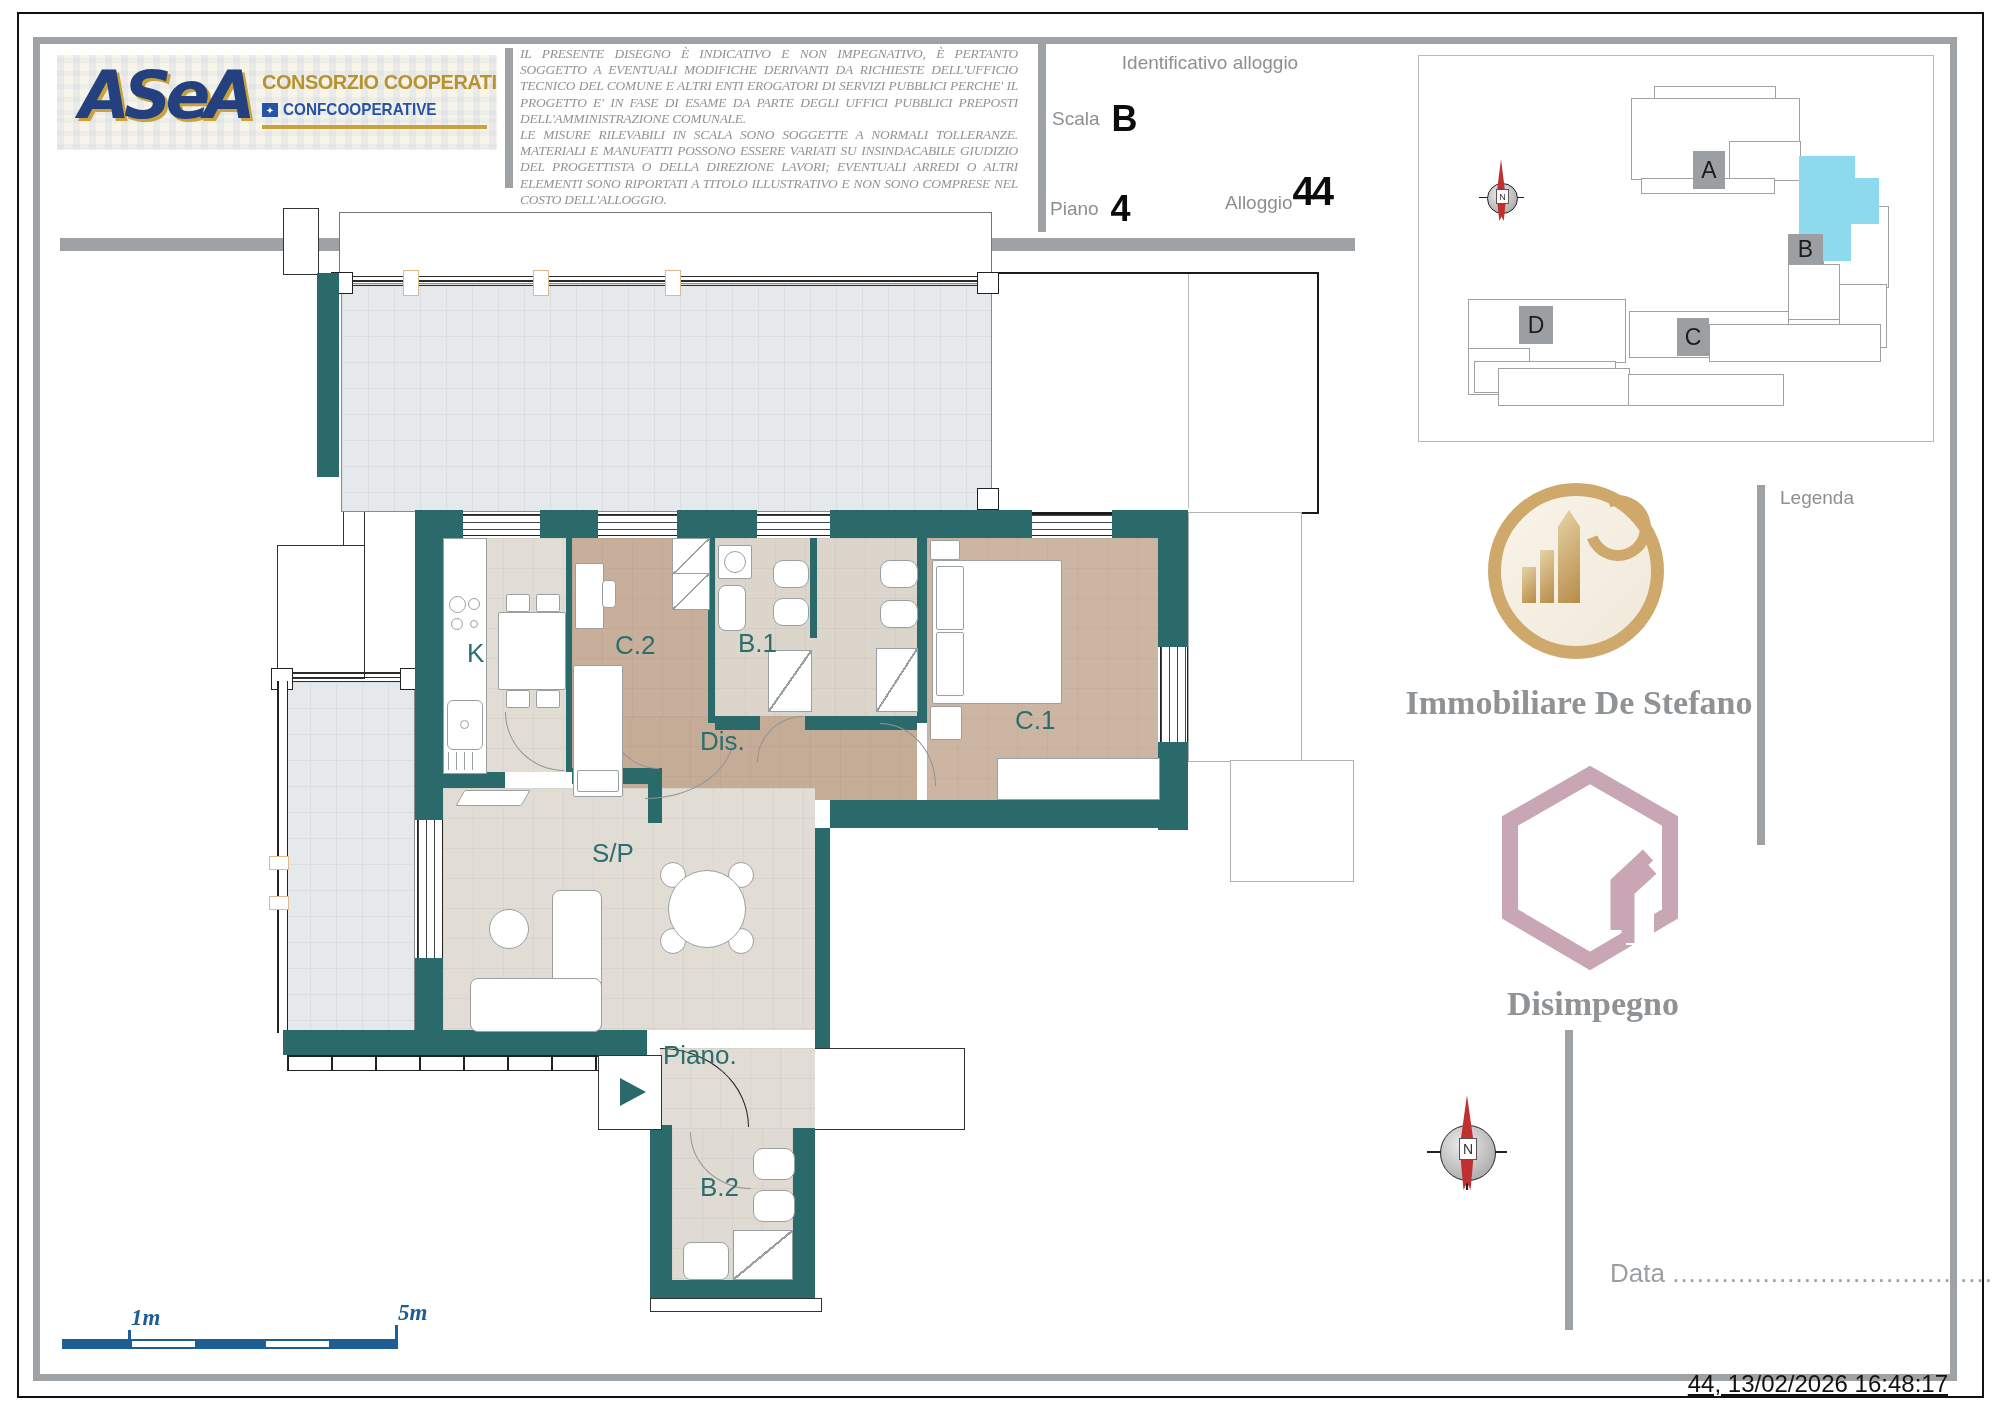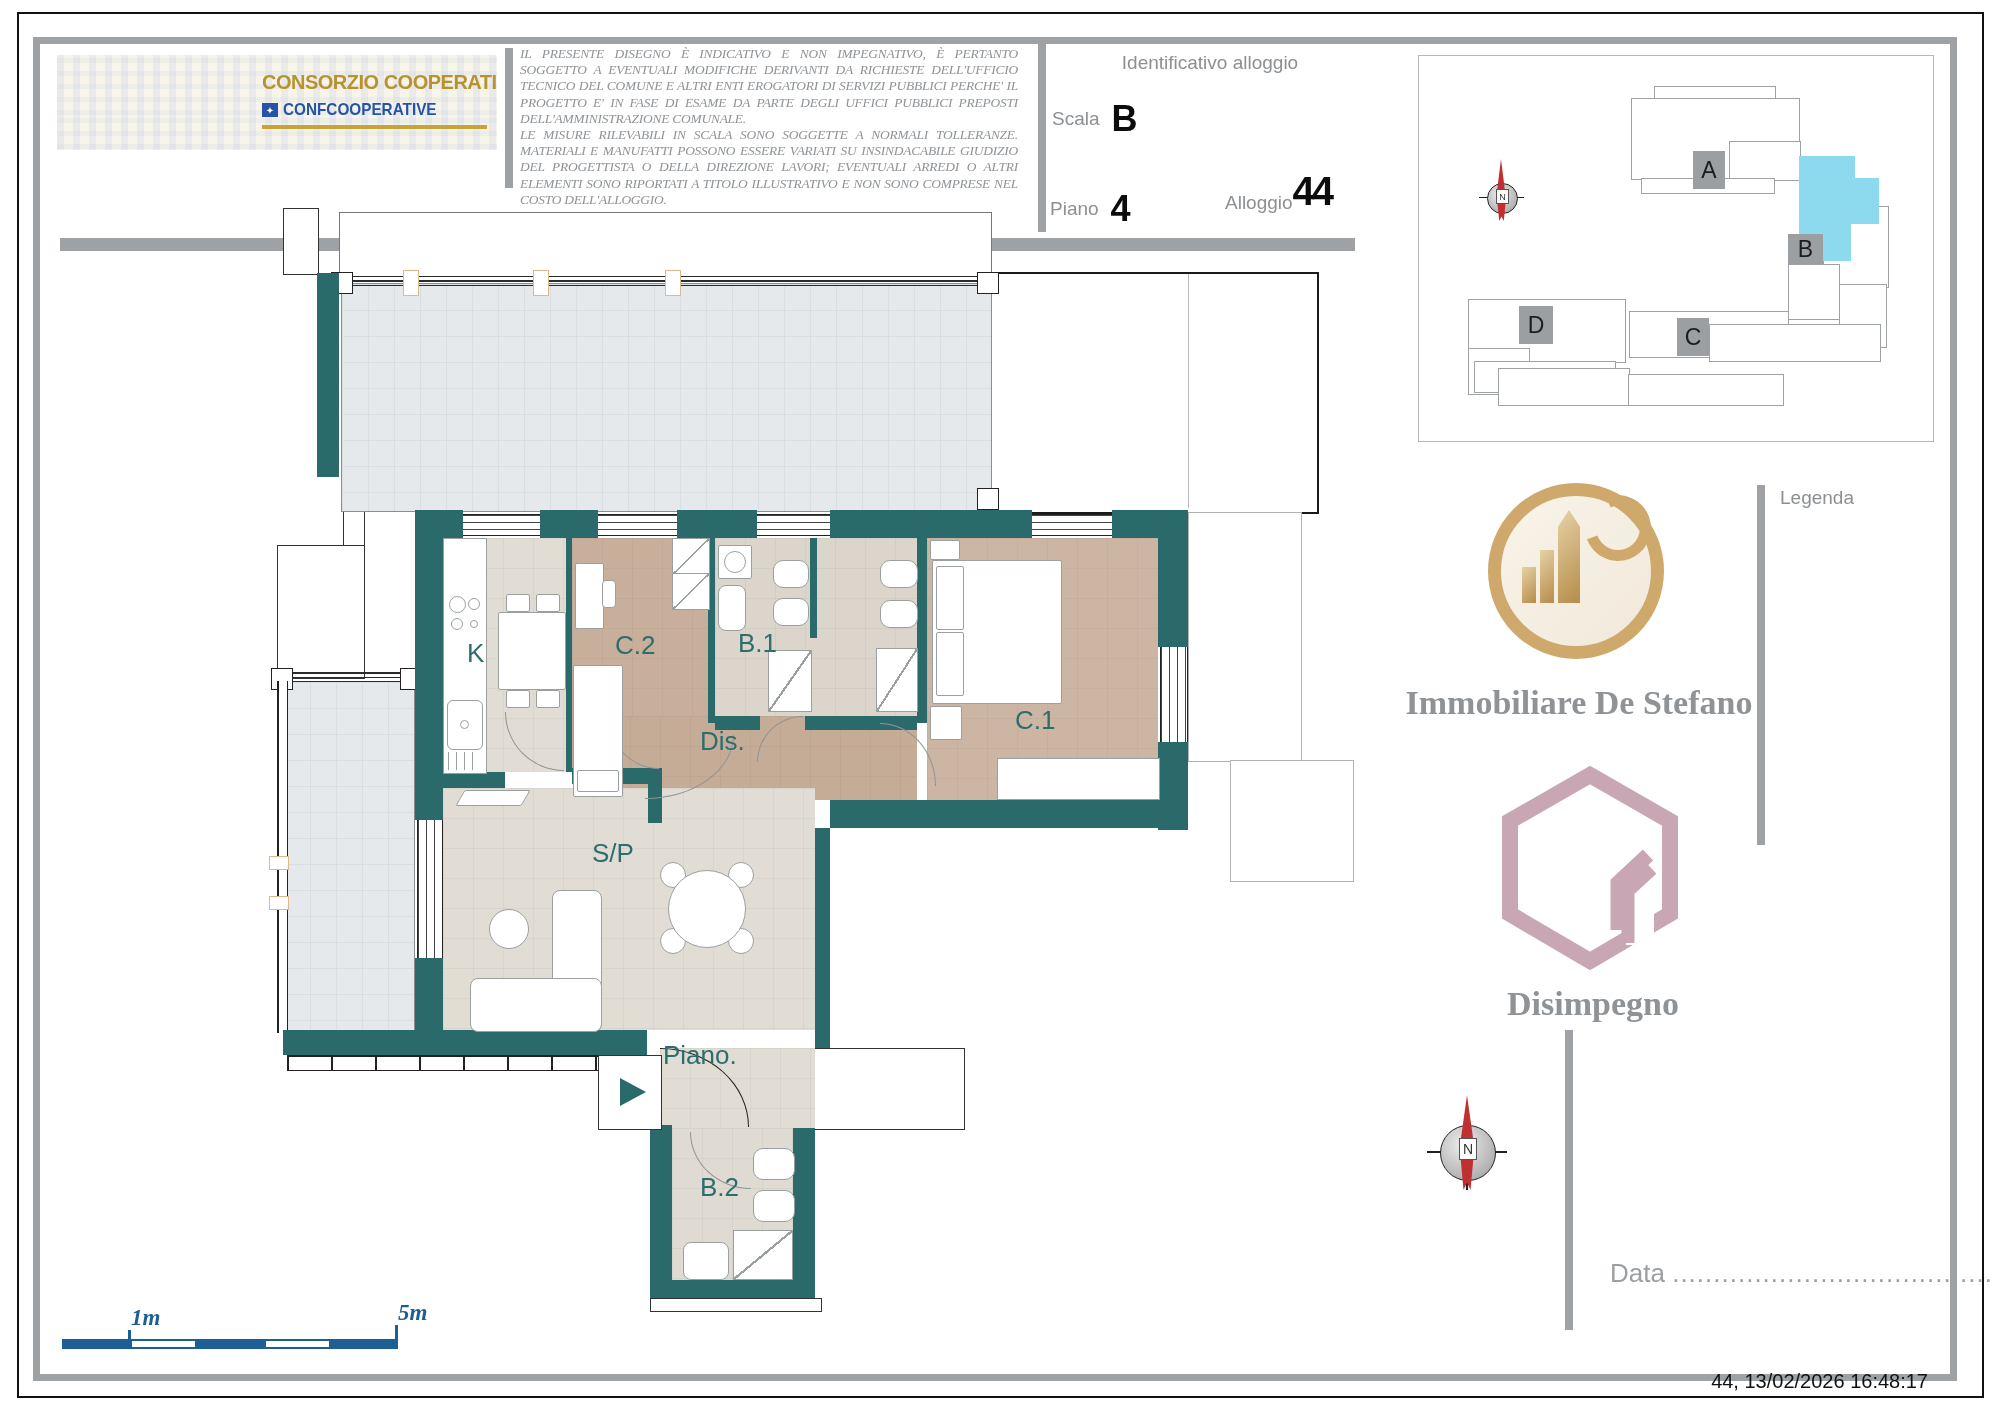--- a/index.html
+++ b/index.html
@@ -61,33 +61,34 @@
   .ticks{background:repeating-linear-gradient(90deg,#222 0 2px,transparent 2px 44px);}
   
   .comp-circle{border-radius:50%;background:radial-gradient(circle at 40% 35%,#ededed,#9a9a9a);border:1.5px solid #222;}
   .needle-dn{background:#c03030;clip-path:polygon(0 0,100% 0,75% 100%,50% 80%,25% 100%);}
   .nbox{background:#fff;border:1px solid #555;color:#333;display:flex;align-items:center;justify-content:center;}
   
   .sb-seg{position:absolute;height:10px;}
   .sb-blue{background:#1d5f95;}
   .sb-white{background:#fff;border:2px solid #1d5f95;box-sizing:border-box;}
   .sb-label{position:absolute;font-family:"Liberation Serif",serif;font-style:italic;font-weight:bold;font-size:23px;color:#1d5f95;}
-  .footer-text{position:absolute;right:72px;top:1370px;font-size:20px;color:#111;}
+  .footer-text{position:absolute;right:52px;top:1370px;font-size:24px;color:#111;text-decoration:underline;}
   .dots{letter-spacing:1px;}
 </style>
 </head>
 <body>
 
 <div id="sheet">
 
   <div class="abs outer-border"></div>
   <div class="abs inner-frame"></div>
 
   <div class="abs logo-box">
     <div class="logo-texture"></div>
+    <div class="brand-word">ASeA</div>
     <div class="logo-right">
       <span class="consorzio"><span>CONSORZIO COOPERATIVO</span></span>
       <div class="confcoop-row">
         <div class="confcoop-icon">✦</div>
         <span class="confcoop">CONFCOOPERATIVE</span>
       </div>
       <div class="gold-line"></div>
     </div>
   </div>
   <div class="abs bar" style="left:505px;top:48px;width:8px;height:140px;"></div>

